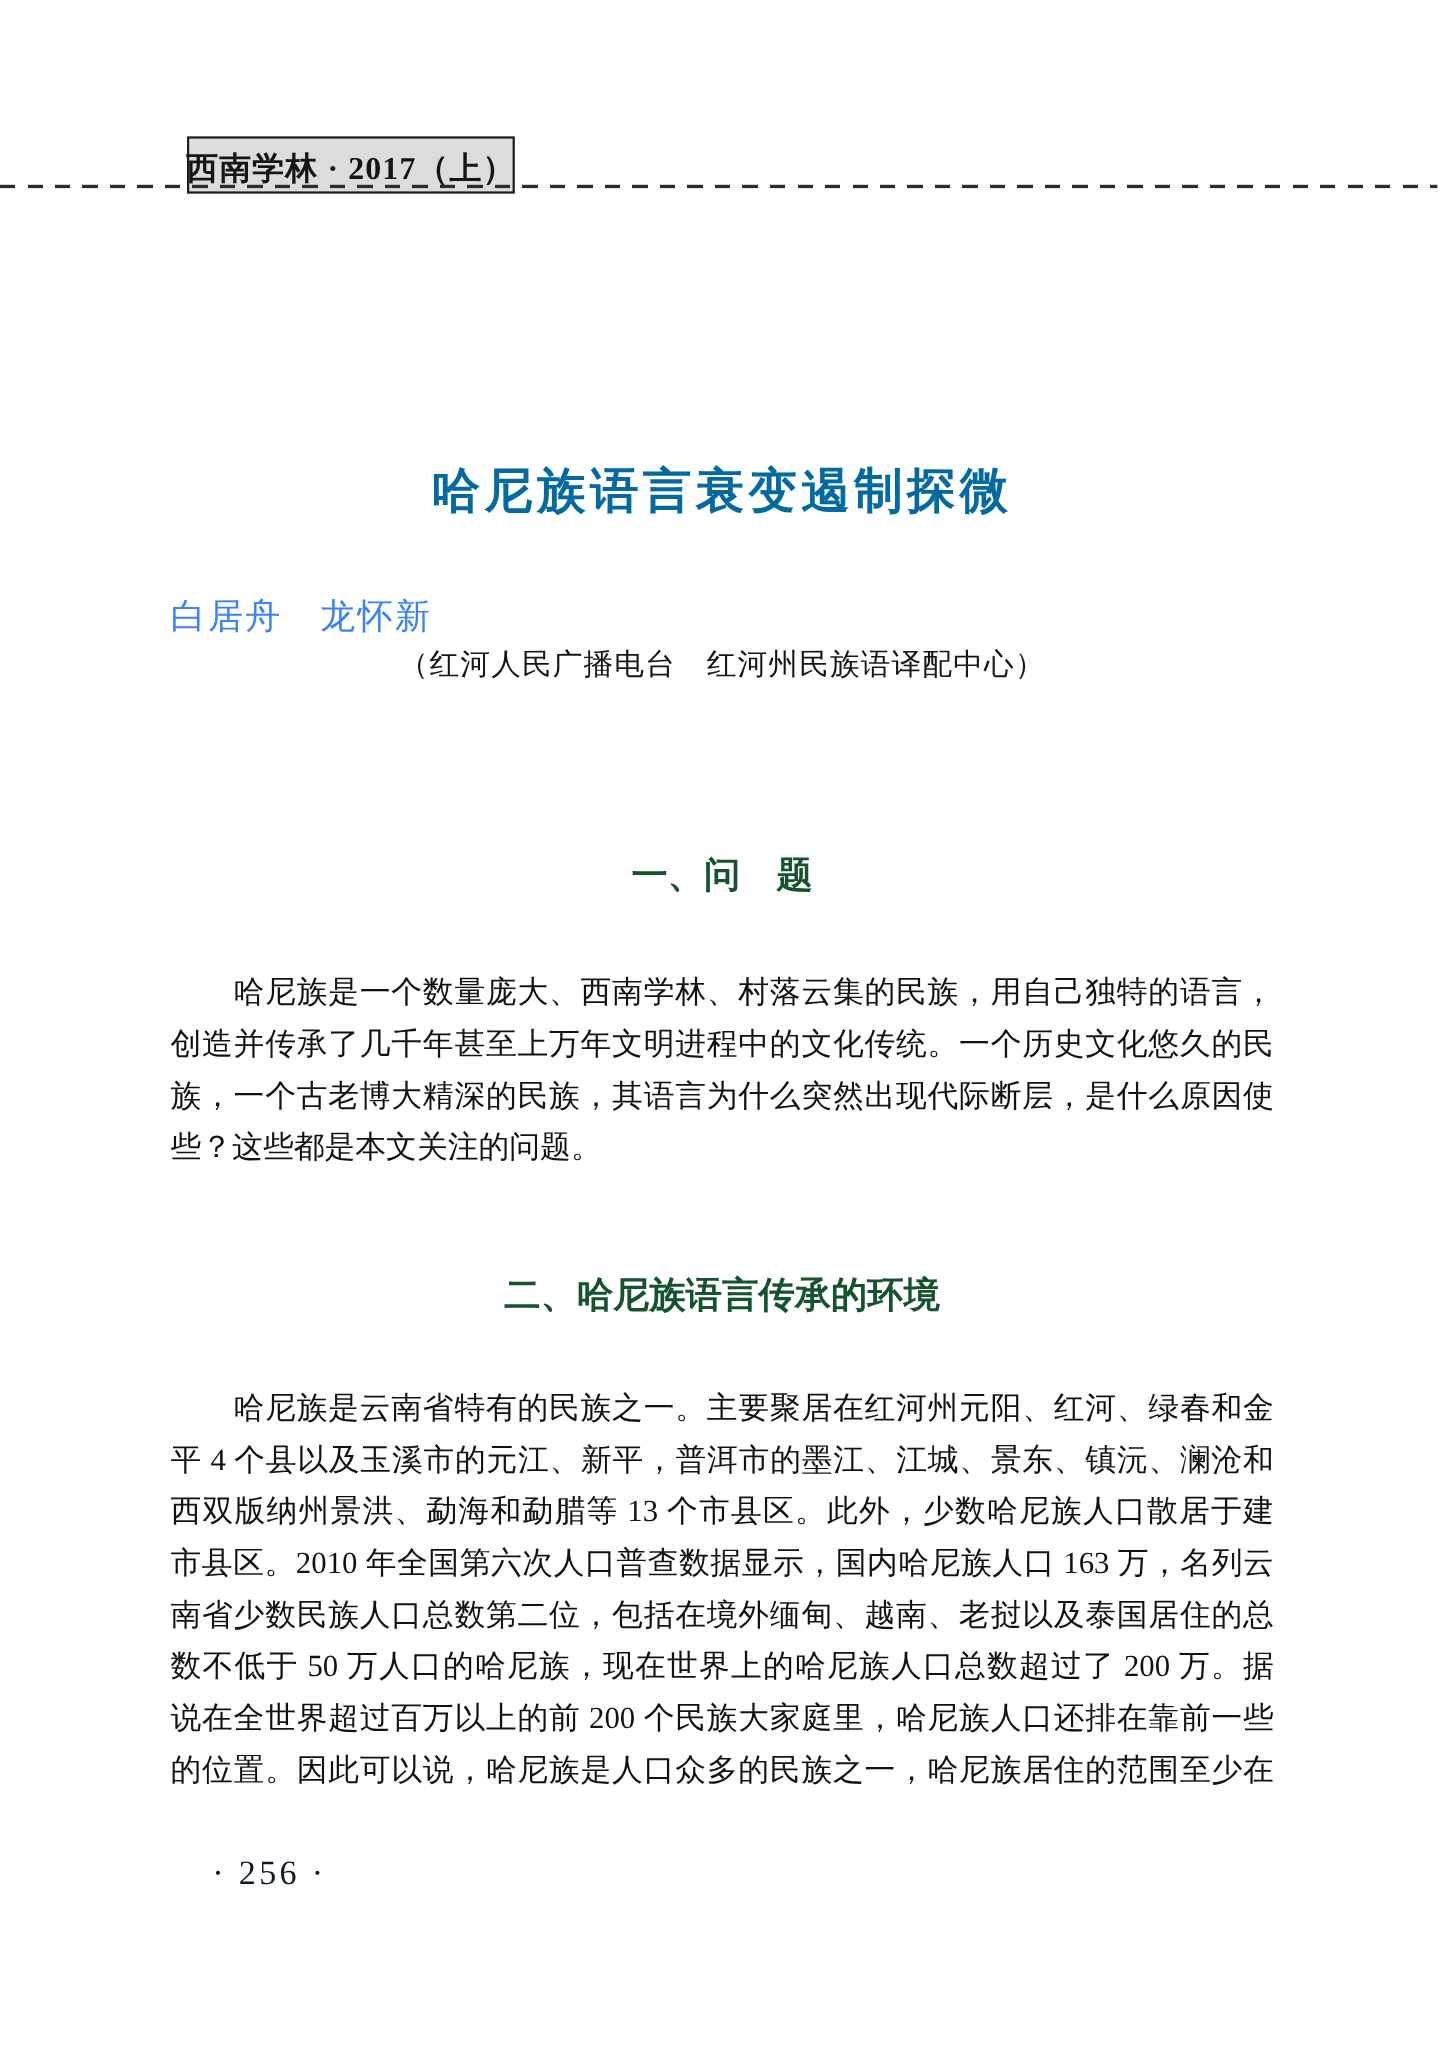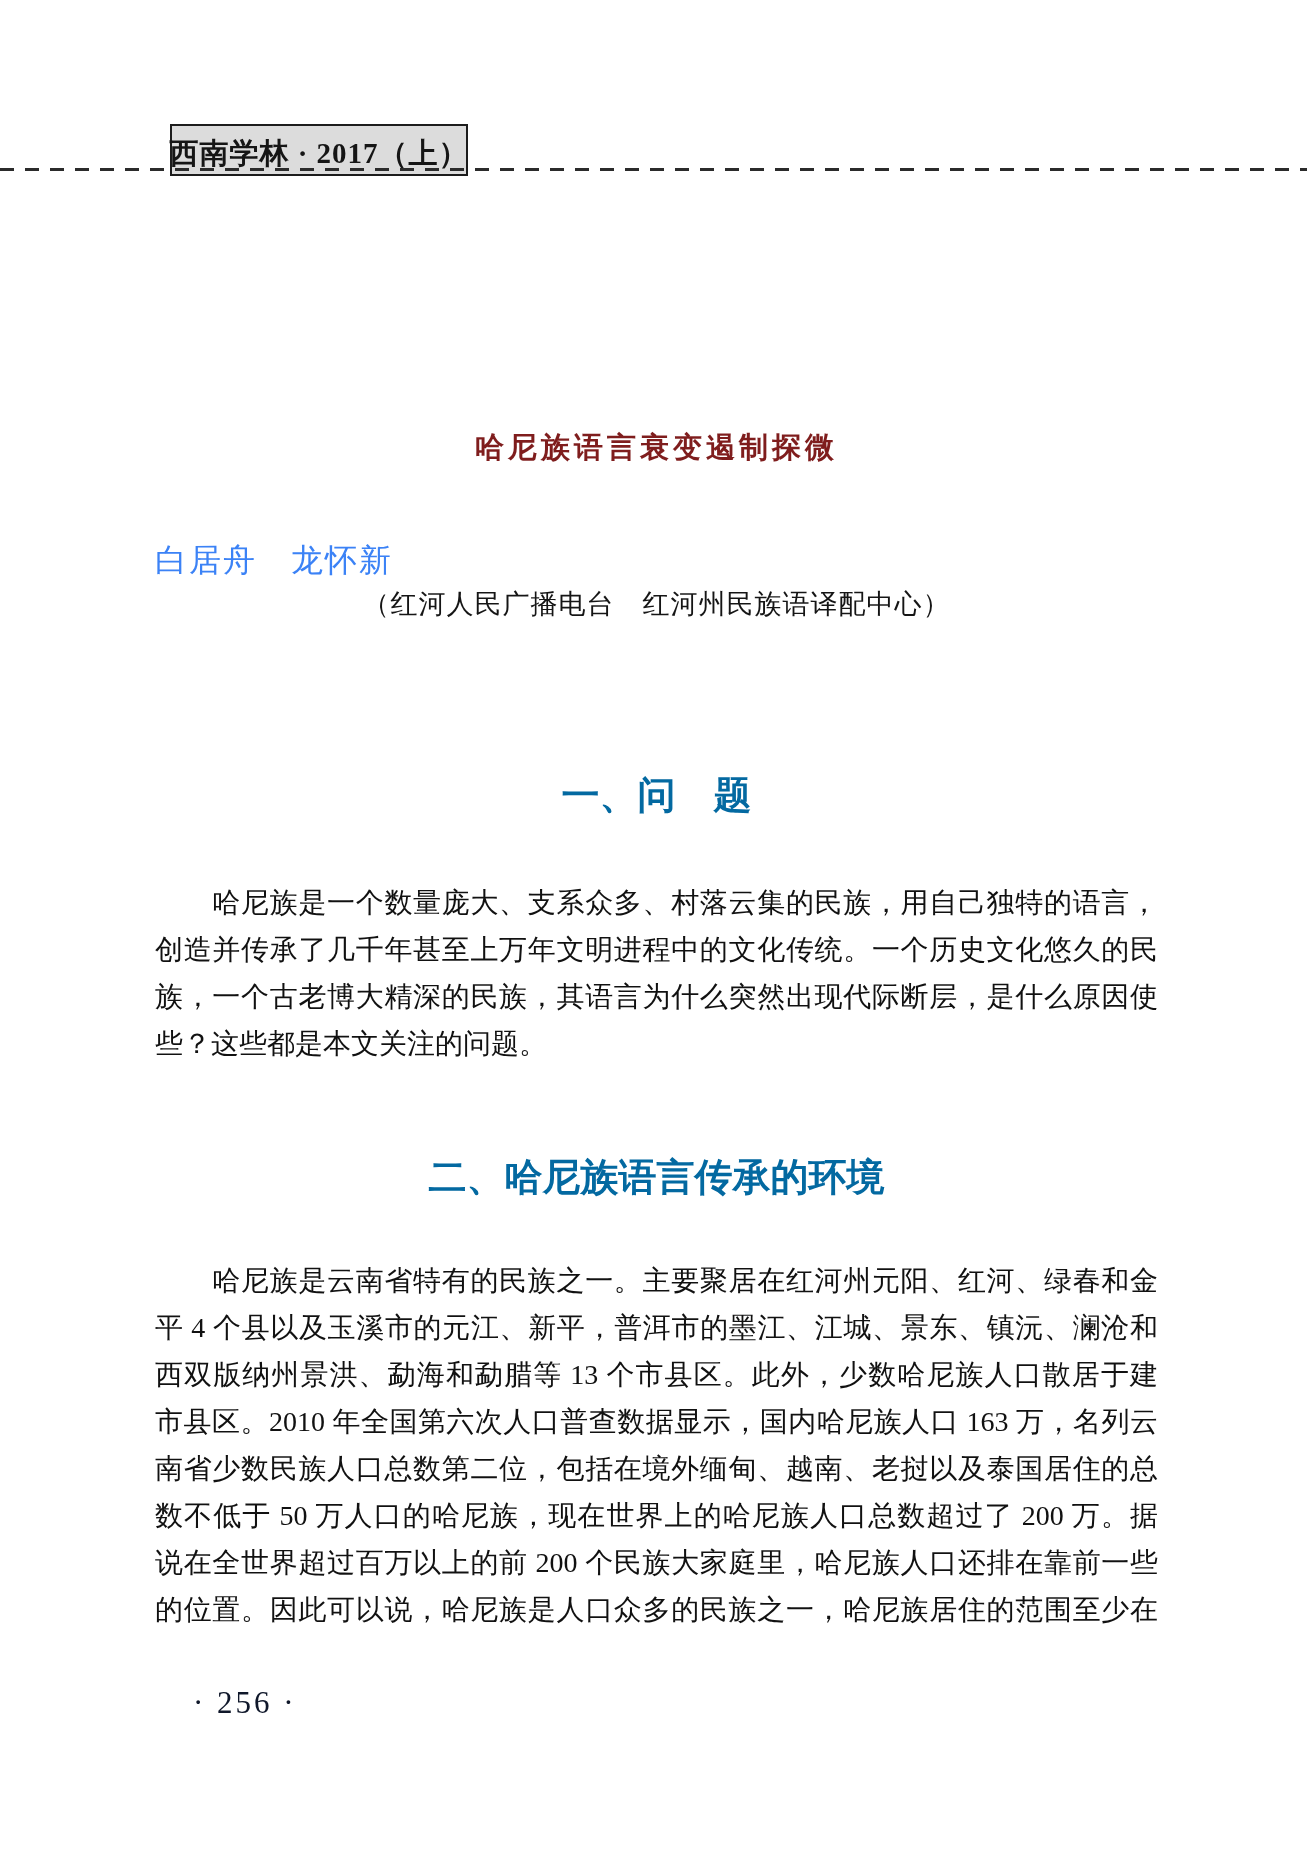--- a/index.html
+++ b/index.html
@@ -27,46 +27,46 @@
     white-space:nowrap;
   }
   .dashed-rule{
     position:absolute;left:0;top:168px;width:1307px;height:3px;
     background:repeating-linear-gradient(90deg,#2b2b2b 0 14px,transparent 14px 25px);
     z-index:2;
   }
   .title{
     position:absolute;left:155px;top:418px;width:1003px;
     text-align:center;
-    font-size:29px;line-height:58px;
+    font-size:44px;line-height:58px;
     font-weight:bold;
     letter-spacing:4px;
-    color:#7f1d1d;
+    color:#0369a1;
   }
   .authors{
     position:absolute;left:155px;top:542px;width:1003px;
     text-align:left;
     font-size:32px;line-height:36px;
     letter-spacing:2px;
     color:#3b82f6;
   }
   .affiliation{
     position:absolute;left:155px;top:586px;width:1003px;
     text-align:center;
     font-size:27px;line-height:36px;
     letter-spacing:1px;
     color:#151515;
   }
   .heading{
     position:absolute;left:155px;width:1003px;
     text-align:center;
     font-family:"Liberation Sans","DejaVu Sans",sans-serif;
     font-weight:bold;
-    font-size:38px;line-height:38px;
-    color:#0369a1;
+    font-size:33px;line-height:38px;
+    color:#14532d;
   }
   .heading.h1{top:776px;}
   .heading.h2{top:1158px;}
   .para{
     position:absolute;left:155px;width:1003px;
     font-size:28px;
     color:#111111;
   }
   .para.p1{top:879px;}
   .para.p2{top:1257px;}
@@ -101,21 +101,21 @@
 
   <div class="title">哈尼族语言衰变遏制探微</div>
 
   <div class="authors">白居舟　龙怀新</div>
 
   <div class="affiliation">（红河人民广播电台　红河州民族语译配中心）</div>
 
   <div class="heading h1">一、问　题</div>
 
   <div class="para p1">
-      <div class="line">　　哈尼族是一个数量庞大、支系众多、村落云集的民族，用自己独特的语言，</div>
+      <div class="line">　　哈尼族是一个数量庞大、西南学林、村落云集的民族，用自己独特的语言，</div>
       <div class="line">创造并传承了几千年甚至上万年文明进程中的文化传统。一个历史文化悠久的民</div>
       <div class="line">族，一个古老博大精深的民族，其语言为什么突然出现代际断层，是什么原因使</div>
       <div class="line last">些？这些都是本文关注的问题。</div>
     </div>
 
   <div class="heading h2">二、哈尼族语言传承的环境</div>
 
   <div class="para p2">
       <div class="line">　　哈尼族是云南省特有的民族之一。主要聚居在红河州元阳、红河、绿春和金</div>
       <div class="line">平 4 个县以及玉溪市的元江、新平，普洱市的墨江、江城、景东、镇沅、澜沧和</div>

